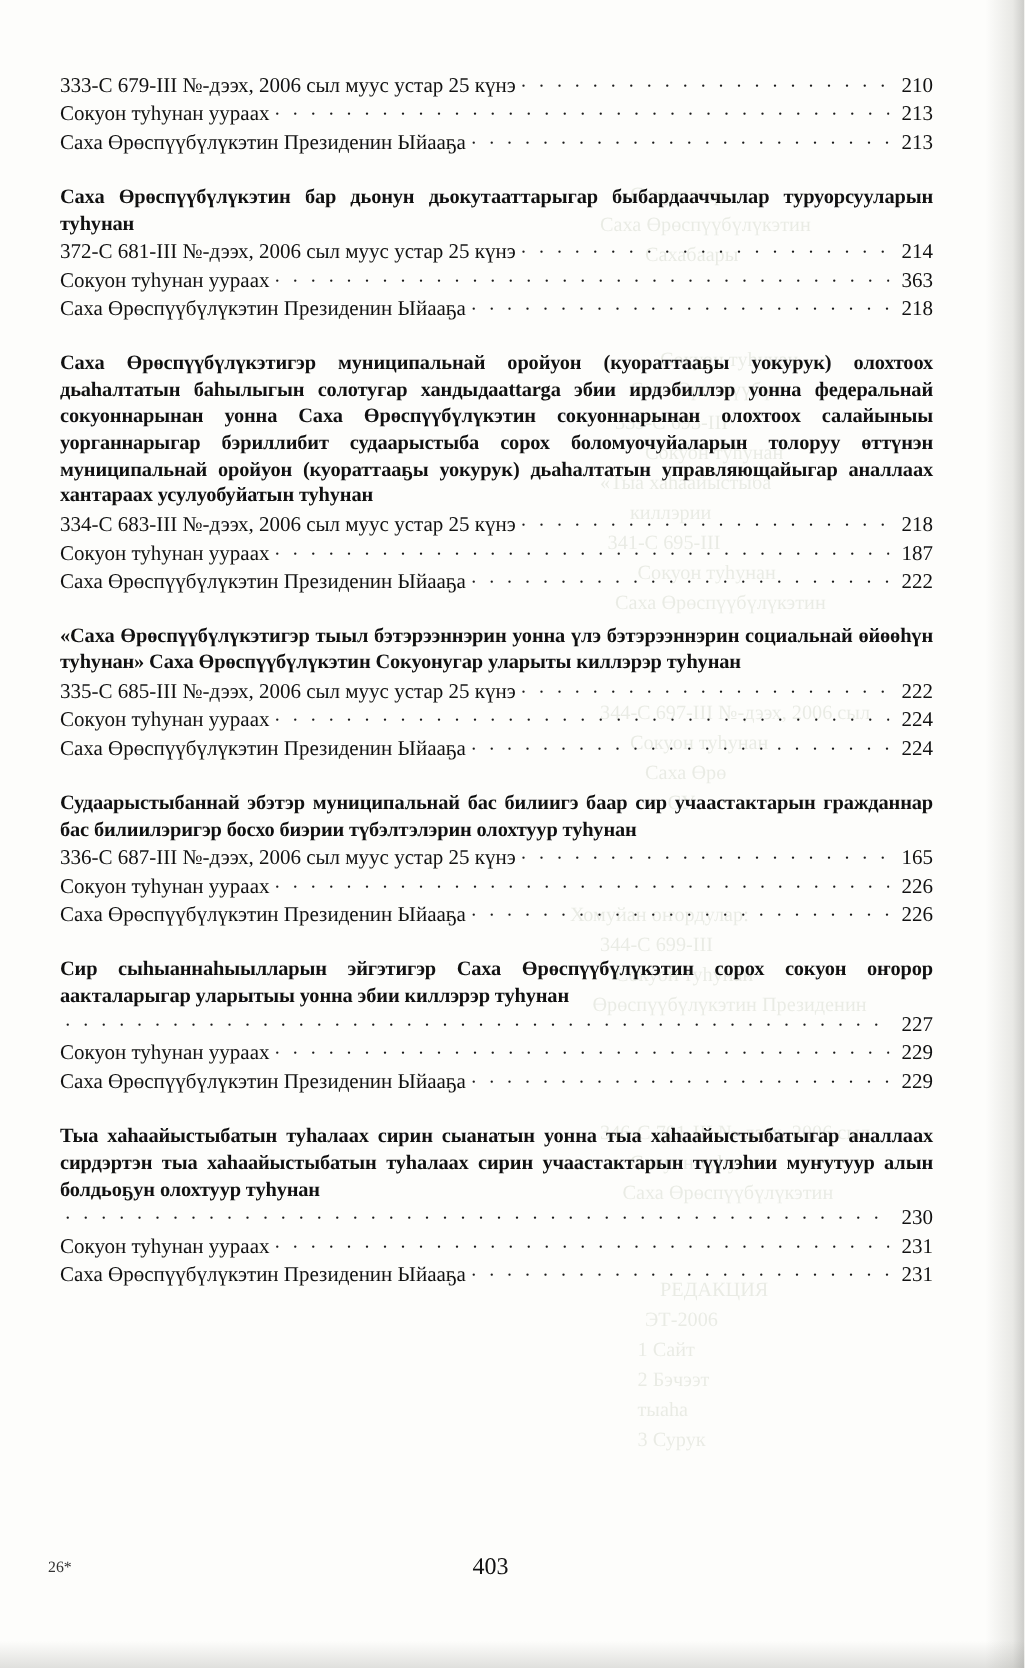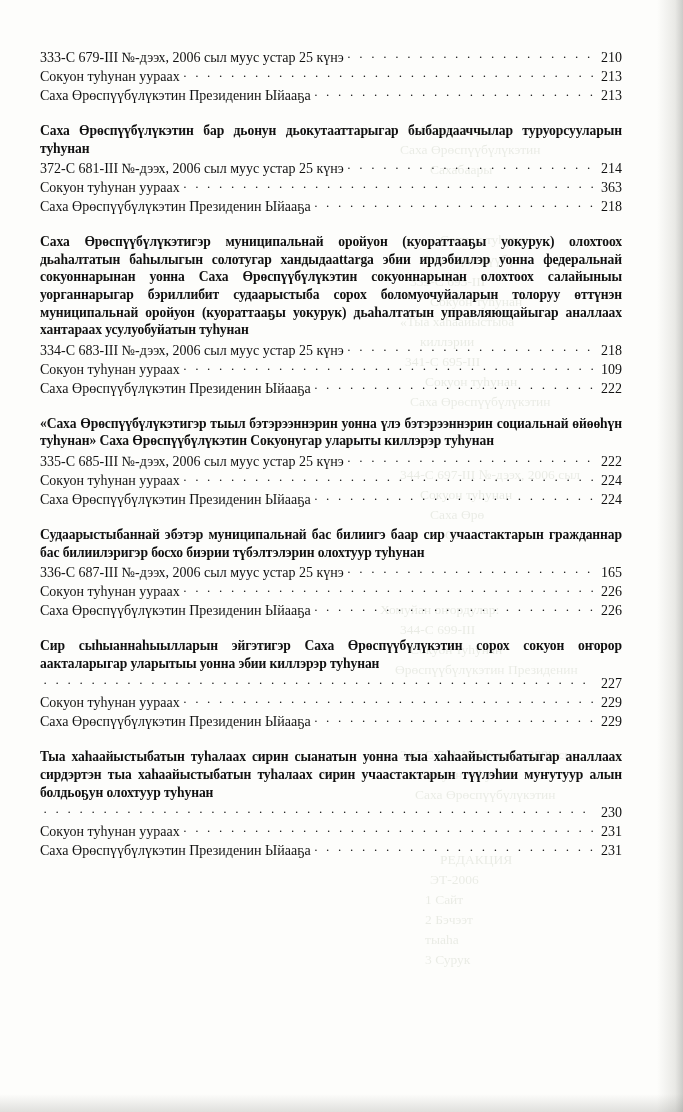--- a/index.html
+++ b/index.html
@@ -205,21 +205,21 @@
     <div class="group">
       <div class="group-heading">Саха Өрөспүүбүлүкэтигэр муниципальнай оройуон (куораттааҕы уокурук) олохтоох дьаһалтатын баһылыгын солотугар хандыдаattarga эбии ирдэбиллэр уонна федеральнай сокуоннарынан уонна Саха Өрөспүүбүлүкэтин сокуоннарынан олохтоох салайыныы уорганнарыгар бэриллибит судаарыстыба сорох боломуочуйаларын толоруу өттүнэн муниципальнай оройуон (куораттааҕы уокурук) дьаһалтатын управляющайыгар аналлаах хантараах усулуобуйатын туһунан</div>
       <div class="entry">
         <span class="title">334-С 683-III №-дээх, 2006 сыл муус устар 25 күнэ</span>
         <span class="leader">· · · · · · · · · · · · · · · · · · · · · · · · · · · · · · · · · · · · · · · · · · · · · · · · · · · · · · · · · · · · · ·</span>
         <span class="page-no">218</span>
       </div>
       <div class="entry">
         <span class="title">Сокуон туһунан уураах</span>
         <span class="leader">· · · · · · · · · · · · · · · · · · · · · · · · · · · · · · · · · · · · · · · · · · · · · · · · · · · · · · · · · · · · · ·</span>
-        <span class="page-no">109</span>
+        <span class="page-no">187</span>
       </div>
       <div class="entry">
         <span class="title">Саха Өрөспүүбүлүкэтин Президенин Ыйааҕа</span>
         <span class="leader">· · · · · · · · · · · · · · · · · · · · · · · · · · · · · · · · · · · · · · · · · · · · · · · · · · · · · · · · · · · · · ·</span>
         <span class="page-no">222</span>
       </div>
     </div>
 
     <div class="group">
       <div class="group-heading">«Саха Өрөспүүбүлүкэтигэр тыыл бэтэрээннэрин уонна үлэ бэтэрээннэрин социальнай өйөөһүн туһунан» Саха Өрөспүүбүлүкэтин Сокуонугар уларыты киллэрэр туһунан</div>
@@ -290,16 +290,20 @@
       </div>
       <div class="entry">
         <span class="title">Саха Өрөспүүбүлүкэтин Президенин Ыйааҕа</span>
         <span class="leader">· · · · · · · · · · · · · · · · · · · · · · · · · · · · · · · · · · · · · · · · · · · · · · · · · · · · · · · · · · · · · ·</span>
         <span class="page-no">231</span>
       </div>
     </div>
 
   </div>
 
+  <div class="footer">
+    <div class="folio-left">26*</div>
+    <div class="folio-center">403</div>
+  </div>
 
   <div class="edge-shadow"></div>
   <div class="bottom-shadow"></div>
 </div>
 
 </body></html>

